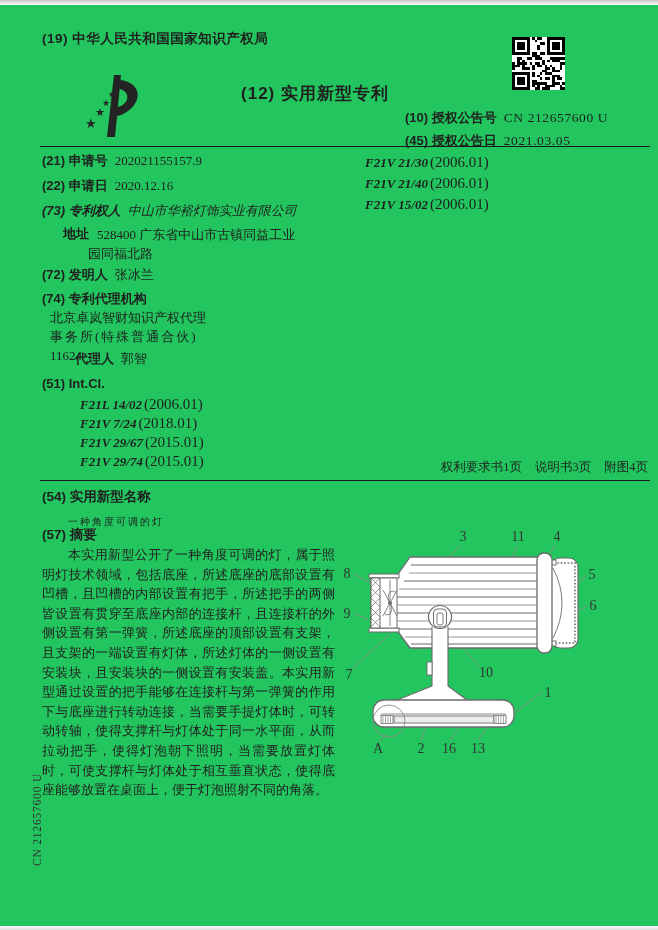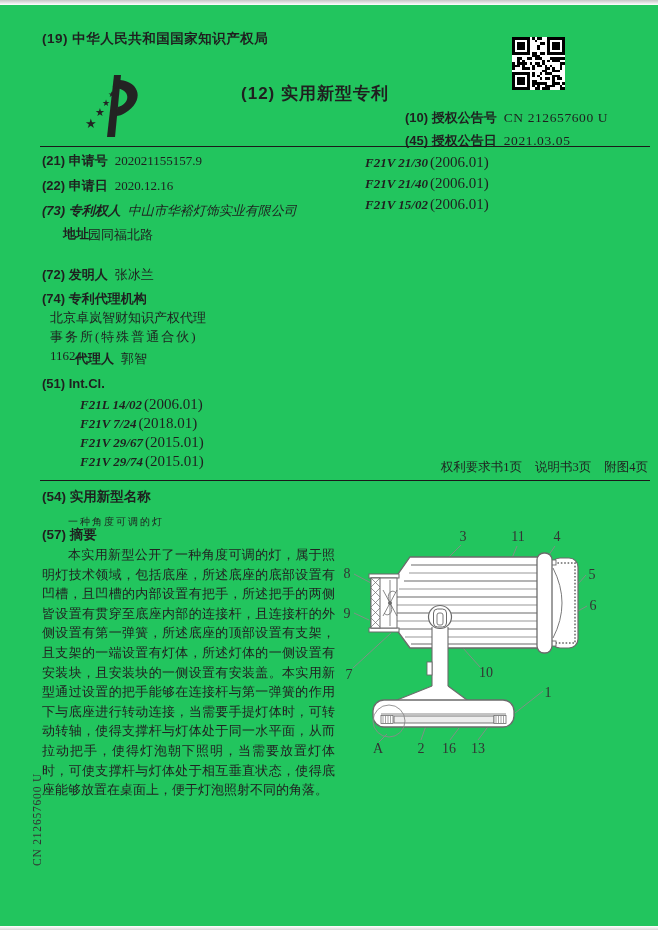--- a/index.html
+++ b/index.html
@@ -212,20 +212,21 @@
   </div>
   <div class="abs row" style="left:42px;top:176px;">
     <span class="lbl">(22) 申请日</span><span class="val">2020.12.16</span>
   </div>
   <div class="abs row" style="left:42px;top:201px;font-style:italic;">
     <span class="lbl">(73) 专利权人</span><span class="val">中山市华裕灯饰实业有限公司</span>
   </div>
   <div class="abs addr-wrap" style="left:63px;top:225px;">
     <span class="lbl">地址</span>
     <span class="lines" style="margin-left:8px;">
+      <span class="ln">528400 广东省中山市古镇同益工业</span>
       <span class="ln" style="margin-left:-9px;">园同福北路</span>
     </span>
   </div>
   <div class="abs row" style="left:42px;top:265px;">
     <span class="lbl">(72) 发明人</span><span class="val">张冰兰</span>
   </div>
   <div class="abs agency-wrap" style="left:42px;top:290px;flex-direction:column;">
     <span class="lbl">(74) 专利代理机构</span>
     <span class="lines" style="margin-left:8px;">
       <span class="ln">北京卓岚智财知识产权代理</span>

